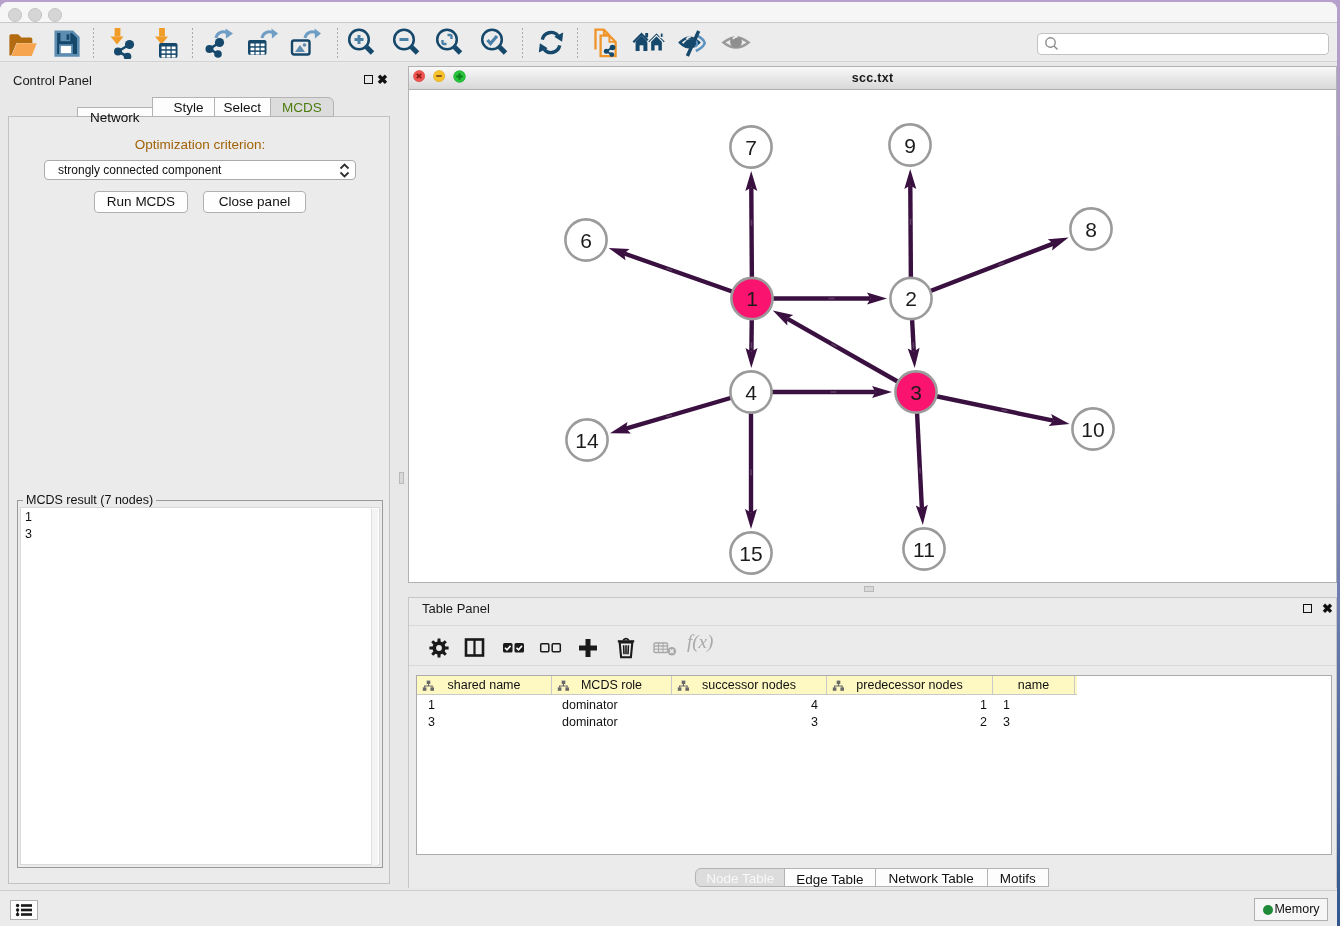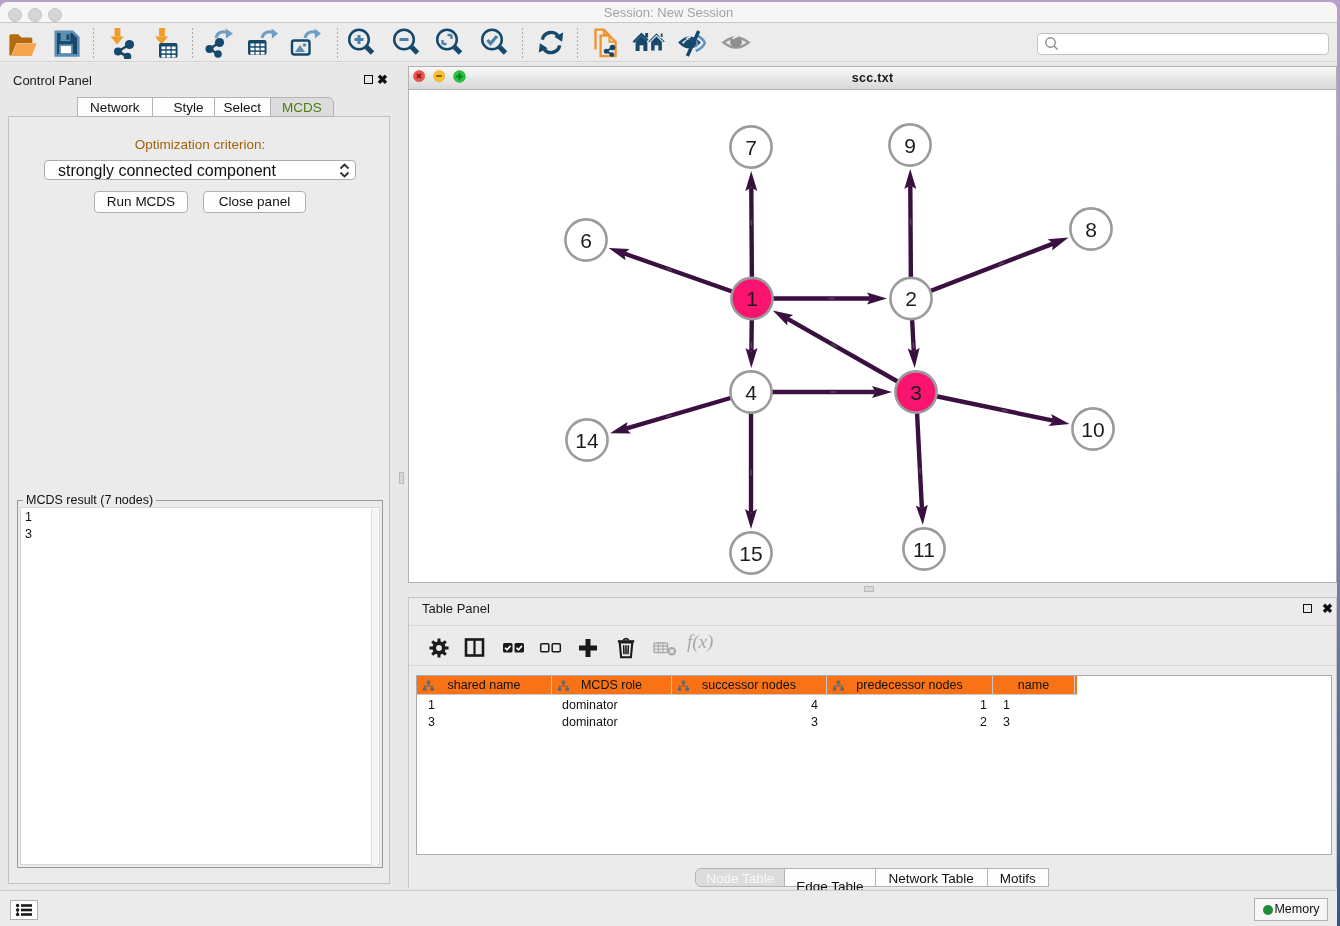--- a/index.html
+++ b/index.html
@@ -21,21 +21,21 @@
 
 #cpanel { position:absolute; left:0; top:0; width:392px; height:827px; }
 .paneltitle { position:absolute; font-size:13px; color:#1a1a1a; }
 .floatbtn { position:absolute; width:9px; height:9px; border:1.5px solid #111; }
 .closex { position:absolute; font-size:13px; color:#111; font-weight:bold; }
 #cptabs { position:absolute; top:34px; left:78px; height:20px; display:flex; font-size:13.5px; }
 .tab { border:1px solid #b3b3b3; background:#fdfdfd; color:#111; padding:2px 11px 0 11px; text-align:center; margin-left:-1px; position:relative; }
 .tab.sel { background:#dcdcdc; color:#4d7c0f; border-radius:0 6px 0 0; }
 #cpbody { position:absolute; left:8px; top:53px; width:382px; height:768px; border:1px solid #c2c2c2; background:#ebebeb; }
 #optlabel { position:absolute; top:74px; left:8px; width:384px; text-align:center; font-size:13.5px; color:#a16207; }
-#dropdown { position:absolute; left:44px; top:97px; width:312px; height:20px; background:#fff; border:1px solid #ababab; border-radius:4px; font-size:16px; color:#111; line-height:19px; padding-left:13px; }
+#dropdown { position:absolute; left:44px; top:97px; width:312px; height:20px; background:#fff; border:1px solid #ababab; border-radius:4px; font-size:12px; color:#111; line-height:19px; padding-left:13px; }
 #spinner { position:absolute; right:5px; top:2px; width:11px; height:15px; }
 .btn { position:absolute; height:22px; background:#fefefe; border:1px solid #b0b0b0; border-radius:4px; font-size:13.5px; color:#111; text-align:center; line-height:20px; }
 #fieldset { position:absolute; left:17px; top:437px; width:366px; height:368px; border:1px solid #9a9a9a; }
 #legend { position:absolute; left:5px; top:-8px; background:#ebebeb; padding:0 3px; font-size:12.5px; color:#111; }
 #fsinner { position:absolute; left:2px; top:6px; width:360px; height:358px; background:#fff; border:1px solid #d9d9d9; font-size:12.5px; color:#111; padding:1px 0 0 4px; line-height:16.5px; }
 #fsscroll { position:absolute; right:1px; top:1px; width:7px; height:356px; background:#f4f4f4; border-left:1px solid #e0e0e0; }
 
 #vsplit { position:absolute; left:392px; top:0; width:16px; height:827px; }
 #vgrip { position:absolute; left:7px; top:409px; width:5px; height:12px; background:#d8d8d8; border:1px solid #b9b9b9; }
 
@@ -45,42 +45,41 @@
 .light { position:absolute; top:3px; width:13px; height:13px; border-radius:50%; }
 #netcanvas { position:absolute; left:0; top:24px; width:927px; height:491px; background:#fff; }
 
 #hsplit { position:absolute; left:408px; top:521px; width:929px; height:13px; }
 #hgrip { position:absolute; left:456px; top:2px; width:10px; height:6px; background:#d8d8d8; border:1px solid #b9b9b9; }
 
 #tpanel { position:absolute; left:408px; top:534px; width:929px; height:291px; background:#ebebeb; border:1px solid #c6c6c6; border-bottom:none; }
 #ttoolbar { position:absolute; left:0; top:27px; width:100%; height:41px; border-top:1px solid #d8d8d8; border-bottom:1px solid #d8d8d8; }
 .tbi { position:absolute; top:11px; }
 #ttable { position:absolute; left:7px; top:77px; width:916px; height:180px; background:#fff; border:1px solid #ababab; }
-#thead { position:absolute; left:0; top:0; width:660px; height:19px; background:#f97316; border-bottom:1px solid #c9c9c9; display:flex; font-size:12.5px; color:#111; }
+#thead { position:absolute; left:0; top:0; width:660px; height:19px; background:#fef9c3; border-bottom:1px solid #c9c9c9; display:flex; font-size:12.5px; color:#111; }
 .th { border-right:1px solid #c9c9c9; position:relative; text-align:center; line-height:18px; }
 .thi { position:absolute; left:5px; top:4px; }
 .trow { position:absolute; font-size:12.5px; color:#111; height:17px; line-height:17px; }
 #ttabs { position:absolute; left:0; top:270px; width:100%; text-align:center; }
 #ttabsin { display:inline-flex; font-size:13.5px; }
 .btab { border:1px solid #b3b3b3; background:#fdfdfd; color:#111; padding:2px 10px 0 10px; height:19px; margin-left:-1px; }
 .btab.sel { background:#dcdcdc; color:#f8f8f8; border-radius:6px 0 0 6px; }
 
 #statusbar { position:absolute; left:0; top:888px; width:100%; height:34px; background:#ebebeb; border-top:1px solid #cfcfcf; }
 #listbtn { position:absolute; left:10px; top:9px; width:28px; height:20px; background:#fdfdfd; border:1px solid #b0b0b0; }
 #membtn { position:absolute; right:9px; top:7px; width:74px; height:23px; background:#f6f6f6; border:1px solid #b0b0b0; font-size:12.5px; color:#111; text-align:center; line-height:21px; padding-left:12px; }
 #memdot { position:absolute; left:8px; top:6px; width:10px; height:10px; border-radius:50%; background:#1f8b38; }
 </style>
 </head>
 <body>
 <div id="win">
   <div id="titlebar">
     <div class="tl t1"></div>
       <div class="tl t2"></div>
       <div class="tl t3"></div>
-    <div id="titletext">Session: New Session</div>
   </div>
   <div id="toolbar">
     <svg class="ticon" style="left:5px;top:2px" width="35" height="35" viewBox="0 0 32 32">
         <path d="M4,27 L4,9 Q4,7.5 5.5,7.5 L12,7.5 L15,10.5 L23.5,10.5 Q25,10.5 25,12 L25,15.5 L10.5,15.5 L5.8,27 Z" fill="#b36b12"></path>
         <path d="M6,27.5 L10.8,15.8 L29,15.8 L24.4,27.5 Z" fill="#f6a54e"></path>
       </svg>
     <svg class="ticon" style="left:49px;top:2px" width="35" height="35" viewBox="0 0 32 32">
         <path d="M5,4 H22 L28,10 V28 H5 Z" fill="#5e8db2"></path>
         <path d="M7.4,6.4 H21 L25.6,11 V25.6 H7.4 Z" fill="#16486c"></path>
         <rect x="10.5" y="6.4" width="9" height="7.5" fill="#5e8db2"></rect>
@@ -228,21 +227,21 @@
         </svg>
       </div>
   </div>
   <div id="main">
     <div id="cpanel">
       <div class="paneltitle" style="left:13px; top:10px;">Control Panel</div>
       <div class="floatbtn" style="left:364px; top:12px;"></div>
       <div class="closex" style="left:377px; top:9px;">✖</div>
       <div id="cpbody"></div>
       <div id="cptabs">
-        <div class="tab" style="padding:2px 12px 0 12px;">Network</div>
+        <div class="tab" style="padding:2px 12px 0 12px;margin-top:10px;">Network</div>
           <div class="tab" style="padding:2px 10px 0 21px;">Style</div>
           <div class="tab" style="padding:2px 9px 0 9px;">Select</div>
           <div class="tab sel">MCDS</div>
       </div>
       <div id="optlabel">Optimization criterion:</div>
       <div id="dropdown">strongly connected component
         <div id="spinner"><svg width="11" height="15" viewBox="0 0 11 15">
               <path d="M1.5 5.5 L5.5 1.5 L9.5 5.5" fill="none" stroke="#2e2e2e" stroke-width="1.8"></path>
               <path d="M1.5 9.5 L5.5 13.5 L9.5 9.5" fill="none" stroke="#2e2e2e" stroke-width="1.8"></path>
             </svg></div>
@@ -422,21 +421,21 @@
         <div class="trow" style="left:490px; top:21px; width:80px; text-align:right;">1</div>
         <div class="trow" style="left:586px; top:21px;">1</div>
         <div class="trow" style="left:11px; top:38px;">3</div>
         <div class="trow" style="left:145px; top:38px;">dominator</div>
         <div class="trow" style="left:320px; top:38px; width:81px; text-align:right;">3</div>
         <div class="trow" style="left:490px; top:38px; width:80px; text-align:right;">2</div>
         <div class="trow" style="left:586px; top:38px;">3</div>
       </div>
       <div id="ttabs"><div id="ttabsin">
         <div class="btab sel">Node Table</div>
-            <div class="btab" style="padding:10px 11px 0 11px;">Edge Table</div>
+            <div class="btab" style="padding:3px 11px 0 11px;">Edge Table</div>
             <div class="btab" style="padding:2px 13px 0 13px;">Network Table</div>
             <div class="btab" style="padding:2px 12px 0 12px;">Motifs</div>
       </div></div>
     </div>
   </div>
   <div id="statusbar">
     <div id="listbtn">
         <svg width="18" height="14" viewBox="0 0 18 14" style="position:absolute;left:4px;top:2px">
           <g fill="#1a1a1a">
             <circle cx="2.6" cy="2.5" r="1.7"></circle>

